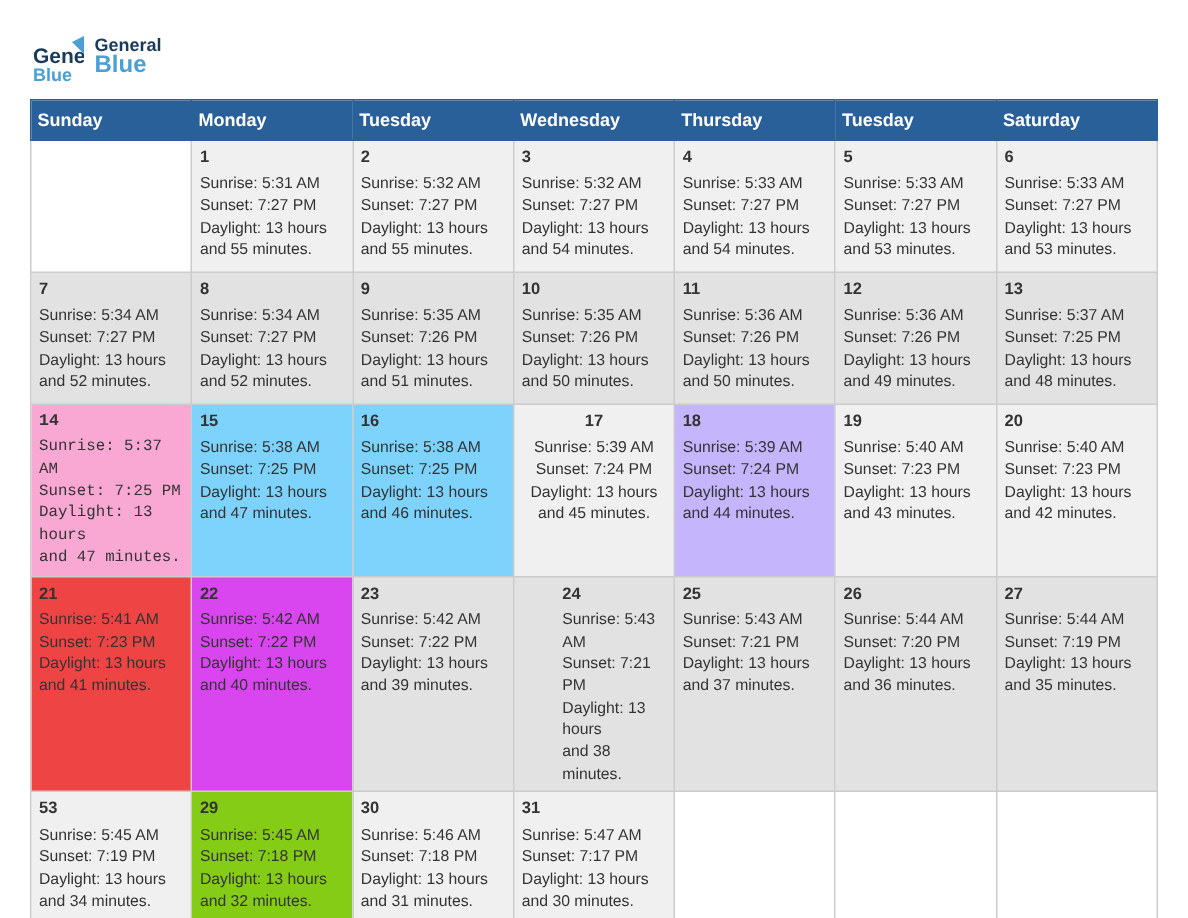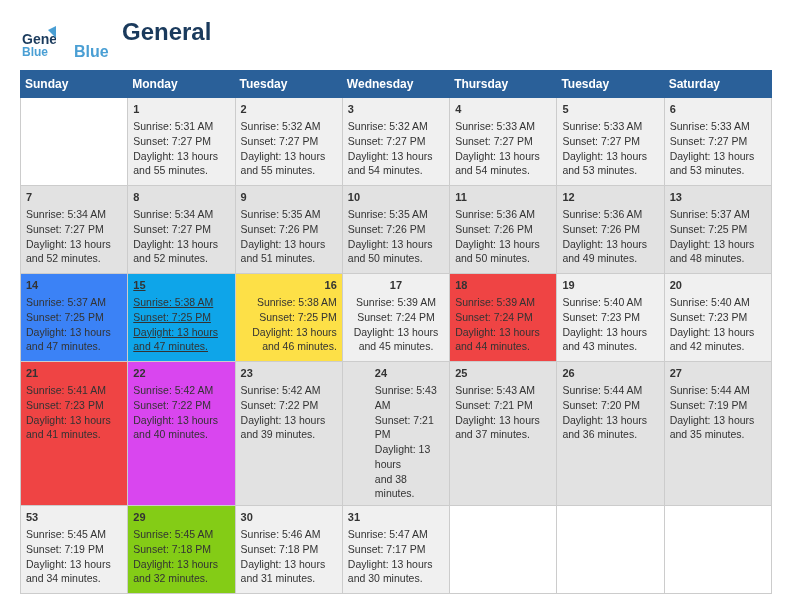--- a/index.html
+++ b/index.html
@@ -71,29 +71,29 @@
       font-size: 11px;
       display: block;
       margin-bottom: 2px;
     }
   </style>
 </head>
 <body>
 
 <div class="header">
   <div class="logo">
-    <div style="display:flex;align-items:center;gap:16px;justify-content:center;">
+    <div style="display:flex;align-items:center;gap:5px;justify-content:center;">
       <svg width="36" height="36" viewBox="0 0 36 36">
         <rect x="0" y="0" width="36" height="36" fill="white"></rect>
         <text x="2" y="22" font-size="14" font-weight="bold" fill="#1a3a5c" font-family="Arial">Gene</text>
         <text x="2" y="34" font-size="12" font-weight="bold" fill="#4a9fd4" font-family="Arial">Blue</text>
         <polygon points="28,8 36,4 36,16" fill="#4a9fd4"></polygon>
       </svg>
       <div style="margin-left:2px;">
-        <div style="font-size:24px;font-weight:bold;color:#1a3a5c;line-height:1;margin-left:48px;">General</div>
+        <div style="font-size:12px;font-weight:bold;color:#1a3a5c;line-height:1;">General</div>
         <div style="font-size:16px;font-weight:bold;color:#4a9fd4;line-height:1;">Blue</div>
       </div>
     </div>
   </div>
   <div class="title-block">
     <div class="month-year"></div>
     <div class="location"></div>
   </div>
 </div>
 
@@ -200,49 +200,49 @@
         </td>
         <td style="background-color: rgb(226, 226, 226);">
           <span class="day-number">13</span>
           <div>Sunrise: 5:37 AM</div>
           <div>Sunset: 7:25 PM</div>
           <div>Daylight: 13 hours</div>
           <div>and 48 minutes.</div>
         </td>
       </tr>
       <tr>
-        <td style="background-color: #3b82f6;">
+        <td style="background-color: #f9a8d4; font-family: Liberation Mono, monospace;">
           <span class="day-number">14</span>
           <div>Sunrise: 5:37 AM</div>
           <div>Sunset: 7:25 PM</div>
           <div>Daylight: 13 hours</div>
           <div>and 47 minutes.</div>
         </td>
-        <td style="background-color: #0ea5e9; text-decoration: underline;">
+        <td style="background-color: #7dd3fc;">
           <span class="day-number">15</span>
           <div>Sunrise: 5:38 AM</div>
           <div>Sunset: 7:25 PM</div>
           <div>Daylight: 13 hours</div>
           <div>and 47 minutes.</div>
         </td>
-        <td style="background-color: #fde047; text-align: right;">
+        <td style="background-color: #7dd3fc;">
           <span class="day-number">16</span>
           <div>Sunrise: 5:38 AM</div>
           <div>Sunset: 7:25 PM</div>
           <div>Daylight: 13 hours</div>
           <div>and 46 minutes.</div>
         </td>
         <td style="background-color: rgb(240, 240, 240); text-align: center;">
           <span class="day-number">17</span>
           <div>Sunrise: 5:39 AM</div>
           <div>Sunset: 7:24 PM</div>
           <div>Daylight: 13 hours</div>
           <div>and 45 minutes.</div>
         </td>
-        <td style="background-color: #ef4444;">
+        <td style="background-color: #c4b5fd;">
           <span class="day-number">18</span>
           <div>Sunrise: 5:39 AM</div>
           <div>Sunset: 7:24 PM</div>
           <div>Daylight: 13 hours</div>
           <div>and 44 minutes.</div>
         </td>
         <td style="background-color: rgb(240, 240, 240);">
           <span class="day-number">19</span>
           <div>Sunrise: 5:40 AM</div>
           <div>Sunset: 7:23 PM</div>

